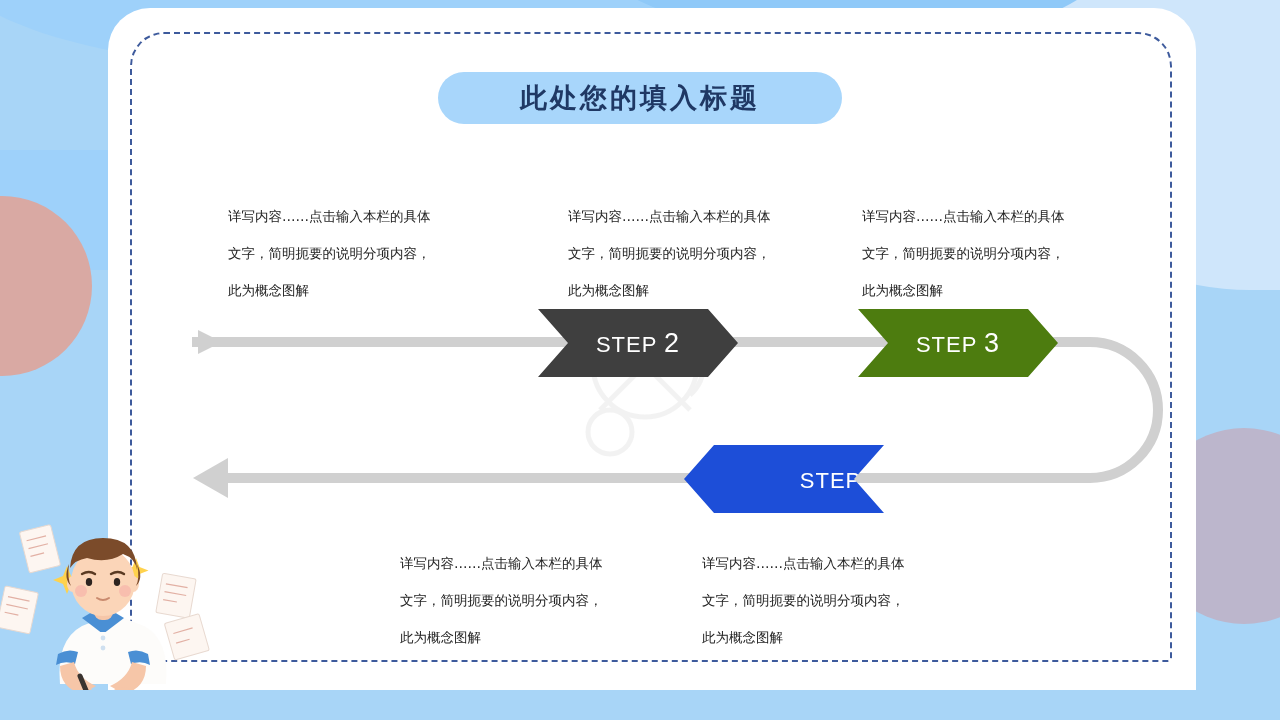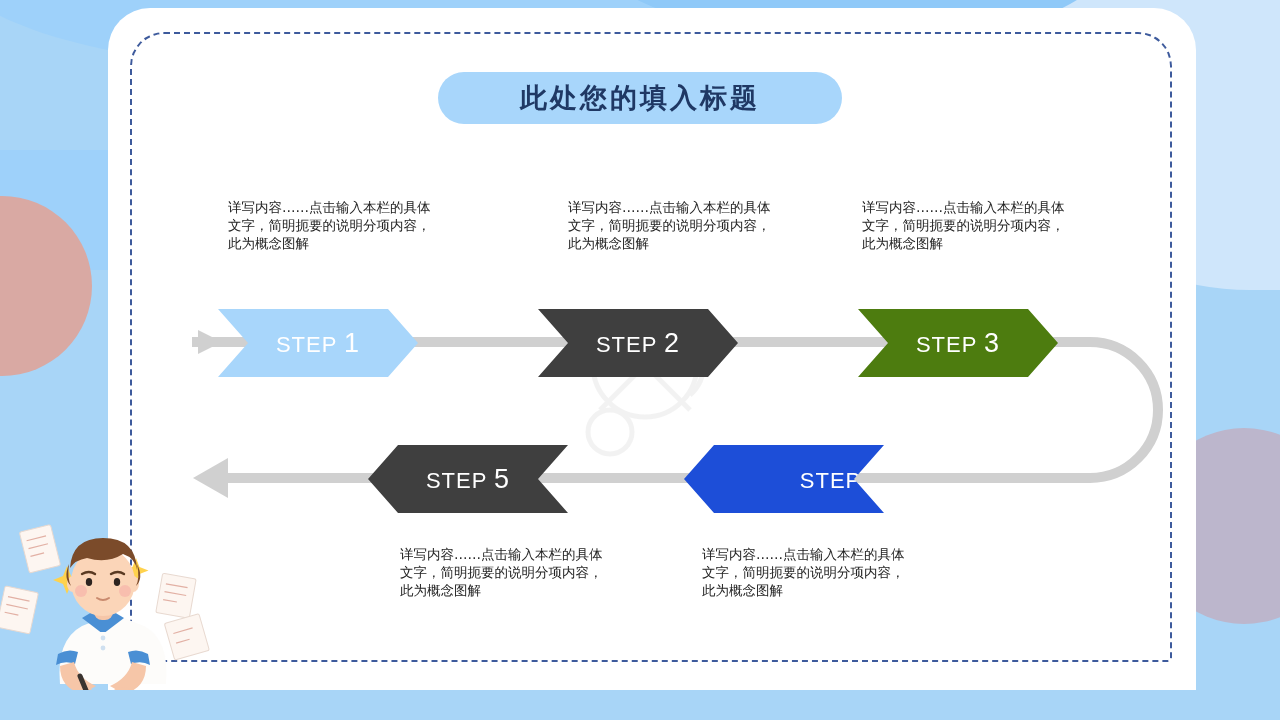--- a/index.html
+++ b/index.html
@@ -83,21 +83,21 @@
   }
   .chev-r{ clip-path:polygon(0 0, calc(100% - 30px) 0, 100% 50%, calc(100% - 30px) 100%, 0 100%, 30px 50%); }
   .chev-l{ clip-path:polygon(30px 0, 100% 0, calc(100% - 30px) 50%, 100% 100%, 30px 100%, 0 50%); }
   .chev .lbl{font-size:22px;letter-spacing:1px;white-space:nowrap;}
   .chev .lbl .num{font-size:27px;}
 
   
   .desc{
     position:absolute;width:210px;
     font-family:"DejaVu Sans","Liberation Sans",sans-serif;
-    font-size:13.5px;line-height:18px;color:#232323;
+    font-size:13.5px;line-height:37px;color:#232323;
     text-align:left;
   }
 
   
   .student{position:absolute;left:0;bottom:0;width:246px;height:214px;}
 </style>
 </head>
 <body>
 
 <div id="slide">
@@ -137,26 +137,20 @@
 
     <polygon points="198,330 222,342 198,354" fill="#d0d0d0"></polygon>
 
     <polygon points="193,478 228,458 228,498" fill="#d0d0d0"></polygon>
   </svg>
 
   <div class="desc" style="left:228px;top:198px;">详写内容……点击输入本栏的具体文字，简明扼要的说明分项内容，此为概念图解</div>
   <div class="desc" style="left:568px;top:198px;">详写内容……点击输入本栏的具体文字，简明扼要的说明分项内容，此为概念图解</div>
   <div class="desc" style="left:862px;top:198px;">详写内容……点击输入本栏的具体文字，简明扼要的说明分项内容，此为概念图解</div>
 
-  <div class="chev chev-r" style="left:218px;top:309px;width:200px;background:#a8d6fb;">
-    <span class="lbl">
-      <span>STEP</span>
-      <span class="num">1</span>
-    </span>
-  </div>
 
   <div class="chev chev-r" style="left:538px;top:309px;width:200px;background:#3f3f3f;text-align:center;">
     <span class="lbl">
       <span>STEP</span>
       <span class="num">2</span>
     </span>
   </div>
 
   <div class="chev chev-r" style="left:858px;top:309px;width:200px;background:#4d7c0f;">
     <span class="lbl">
@@ -165,26 +159,20 @@
     </span>
   </div>
 
   <div class="chev chev-l" style="left:684px;top:445px;width:200px;background:#1d4ed8;justify-content:flex-end;">
     <span class="lbl">
       <span>STEP</span>
       <span class="num">4</span>
     </span>
   </div>
 
-  <div class="chev chev-l" style="left:368px;top:445px;width:200px;background:#3f3f3f;">
-    <span class="lbl">
-      <span>STEP</span>
-      <span class="num">5</span>
-    </span>
-  </div>
 
   <div class="desc" style="left:400px;top:545px;">详写内容……点击输入本栏的具体文字，简明扼要的说明分项内容，此为概念图解</div>
   <div class="desc" style="left:702px;top:545px;">详写内容……点击输入本栏的具体文字，简明扼要的说明分项内容，此为概念图解</div>
 
   <svg class="student" viewBox="0 0 246 214">
 
     <g>
       <g transform="rotate(-14 30 36)">
         <rect x="22" y="24" width="32" height="42" rx="2" fill="#fdf6f1" stroke="#e8d9d0" stroke-width="1"></rect>
         <path d="M27 34h20M27 42h20M27 50h14" stroke="#e2b0a4" stroke-width="1.2"></path>

